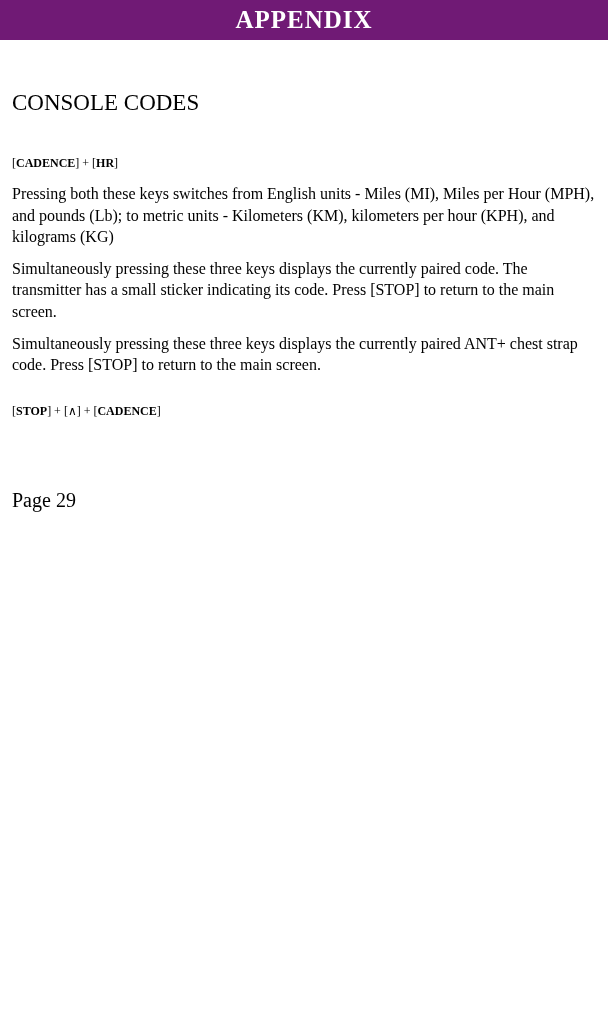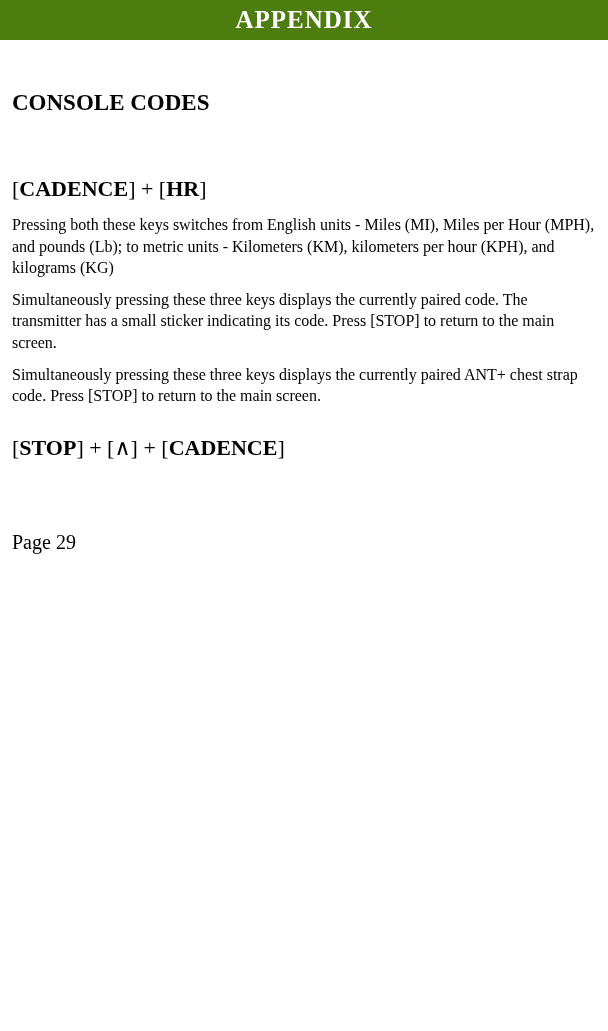--- a/index.html
+++ b/index.html
@@ -4,39 +4,39 @@
   <style>
     body {
       margin: 0;
       padding: 0;
       font-family: Georgia, 'Times New Roman', serif;
       width: 608px;
       background: #fff;
       color: #000;
     }
     .header-bar {
-      background: #4d7c0f;
+      background: #701a75;
       color: #fff;
       text-align: center;
       padding: 6px 0;
       font-size: 25px;
       font-weight: bold;
       letter-spacing: 1px;
     }
     .content {
       padding: 10px 12px 0 12px;
     }
     .section-title {
       font-size: 23px;
-      font-weight: bold;
+      font-weight: normal;
       margin-top: 40px;
-      margin-bottom: 60px;
+      margin-bottom: 40px;
     }
     .code-heading {
-      font-size: 22px;
+      font-size: 12px;
       margin-top: 28px;
       margin-bottom: 12px;
     }
     .code-heading b {
       font-weight: bold;
     }
     .body-text {
       font-size: 16px;
       line-height: 1.35;
       margin-bottom: 10px;

